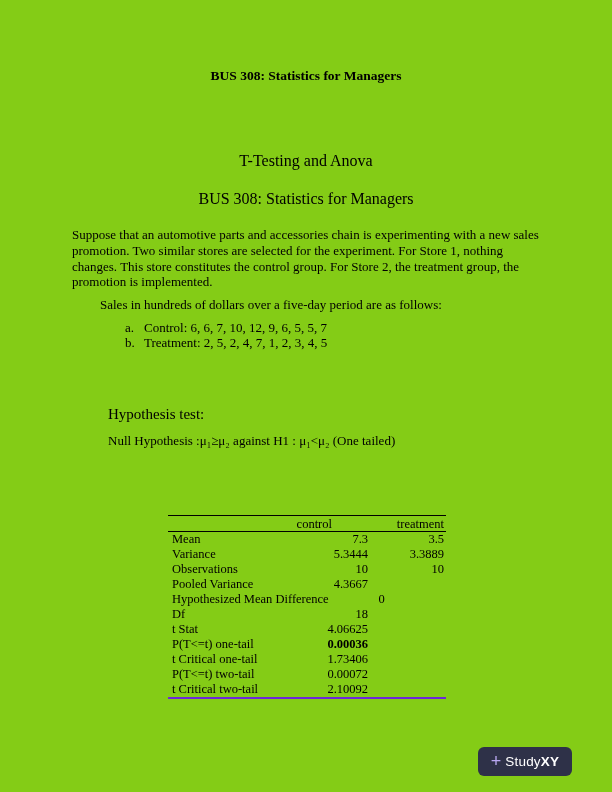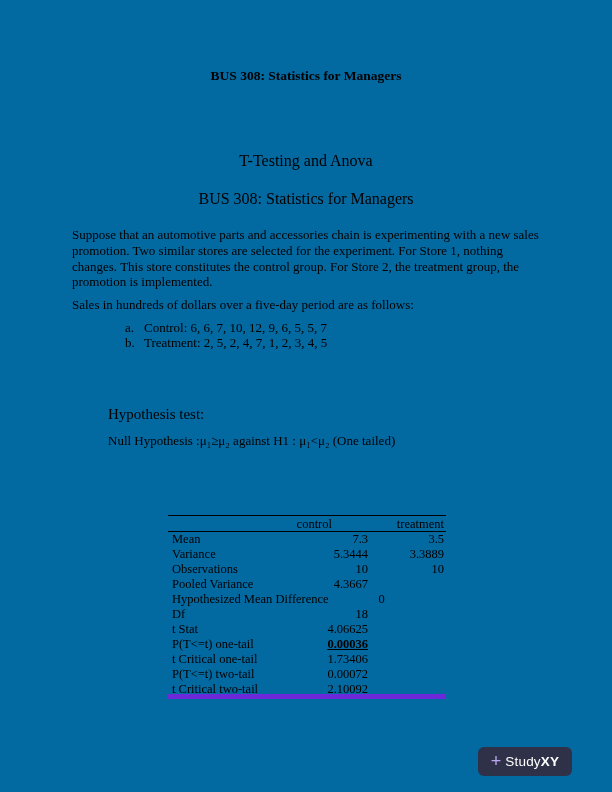--- a/index.html
+++ b/index.html
@@ -5,47 +5,47 @@
   * { margin:0; padding:0; box-sizing:border-box; }
   html,body { width:612px; height:792px; }
   body {
     background:#ffffff;
     font-family:"Liberation Serif", serif;
     color:#000000;
   }
   .page {
     position:relative;
     width:612px; height:792px;
-    background:#0369a1;
+    background:#84cc16;
     overflow:hidden;
   }
   .centered { position:absolute; left:0; right:0; text-align:center; font-size:16px; }
   .doc-title { top:68px; font-weight:700; font-size:13.5px; }
   .sub1 { top:152px; }
   .sub2 { top:190px; }
   .para {
     position:absolute; left:72px; width:470px;
     font-size:13px; line-height:15.8px; text-align:left;
   }
   .intro { top:227px; }
-  .sales { top:297px; }
+  .sales { top:297px;margin-left:28px; }
   .list { position:absolute; top:320px; left:125px; font-size:13px; }
   .list-item { display:flex; line-height:15.2px; }
   .marker { width:19px; }
   .hyp-label { position:absolute; top:406px; left:108px; font-size:15px; }
   .null-hyp { position:absolute; top:433px; left:108px; font-size:13px; }
   .table-title { position:absolute; top:489px; left:170px; font-size:13px; }
   .ttable { position:absolute; top:515px; left:168px; width:278px; font-size:12.5px; }
   .trow { display:flex; height:15px; line-height:15px; }
   .thead { border-top:1px solid #000; border-bottom:1px solid #000; height:17px; line-height:16px;gap:36px; }
-  .tlast { border-bottom:5px solid #6d28d9; height:17px; }
+  .tlast { border-bottom:2px solid #6d28d9; height:17px; }
   .tlabel { flex:1; text-align:left; padding-left:4px; white-space:nowrap; }
   .tval { width:72px; text-align:right; white-space:nowrap; }
   .t2 { width:78px; padding-right:2px; }
-  .b { font-weight:700;text-decoration:underline; }
+  .b { font-weight:700; }
   .badge {
     position:absolute; left:478px; top:747px; width:94px; height:29px;
     background:#2e3148; border-radius:6px;
     display:flex; align-items:center; justify-content:center; gap:4px;
     font-family:"Liberation Sans", sans-serif;
   }
   .plus { color:#b9a7f2; font-size:18px; font-weight:300; line-height:1; margin-top:-1px; }
   .brand { color:#ffffff; font-size:13.5px; letter-spacing:0.2px; }
   .brand .bold { font-weight:700; }
 </style>

